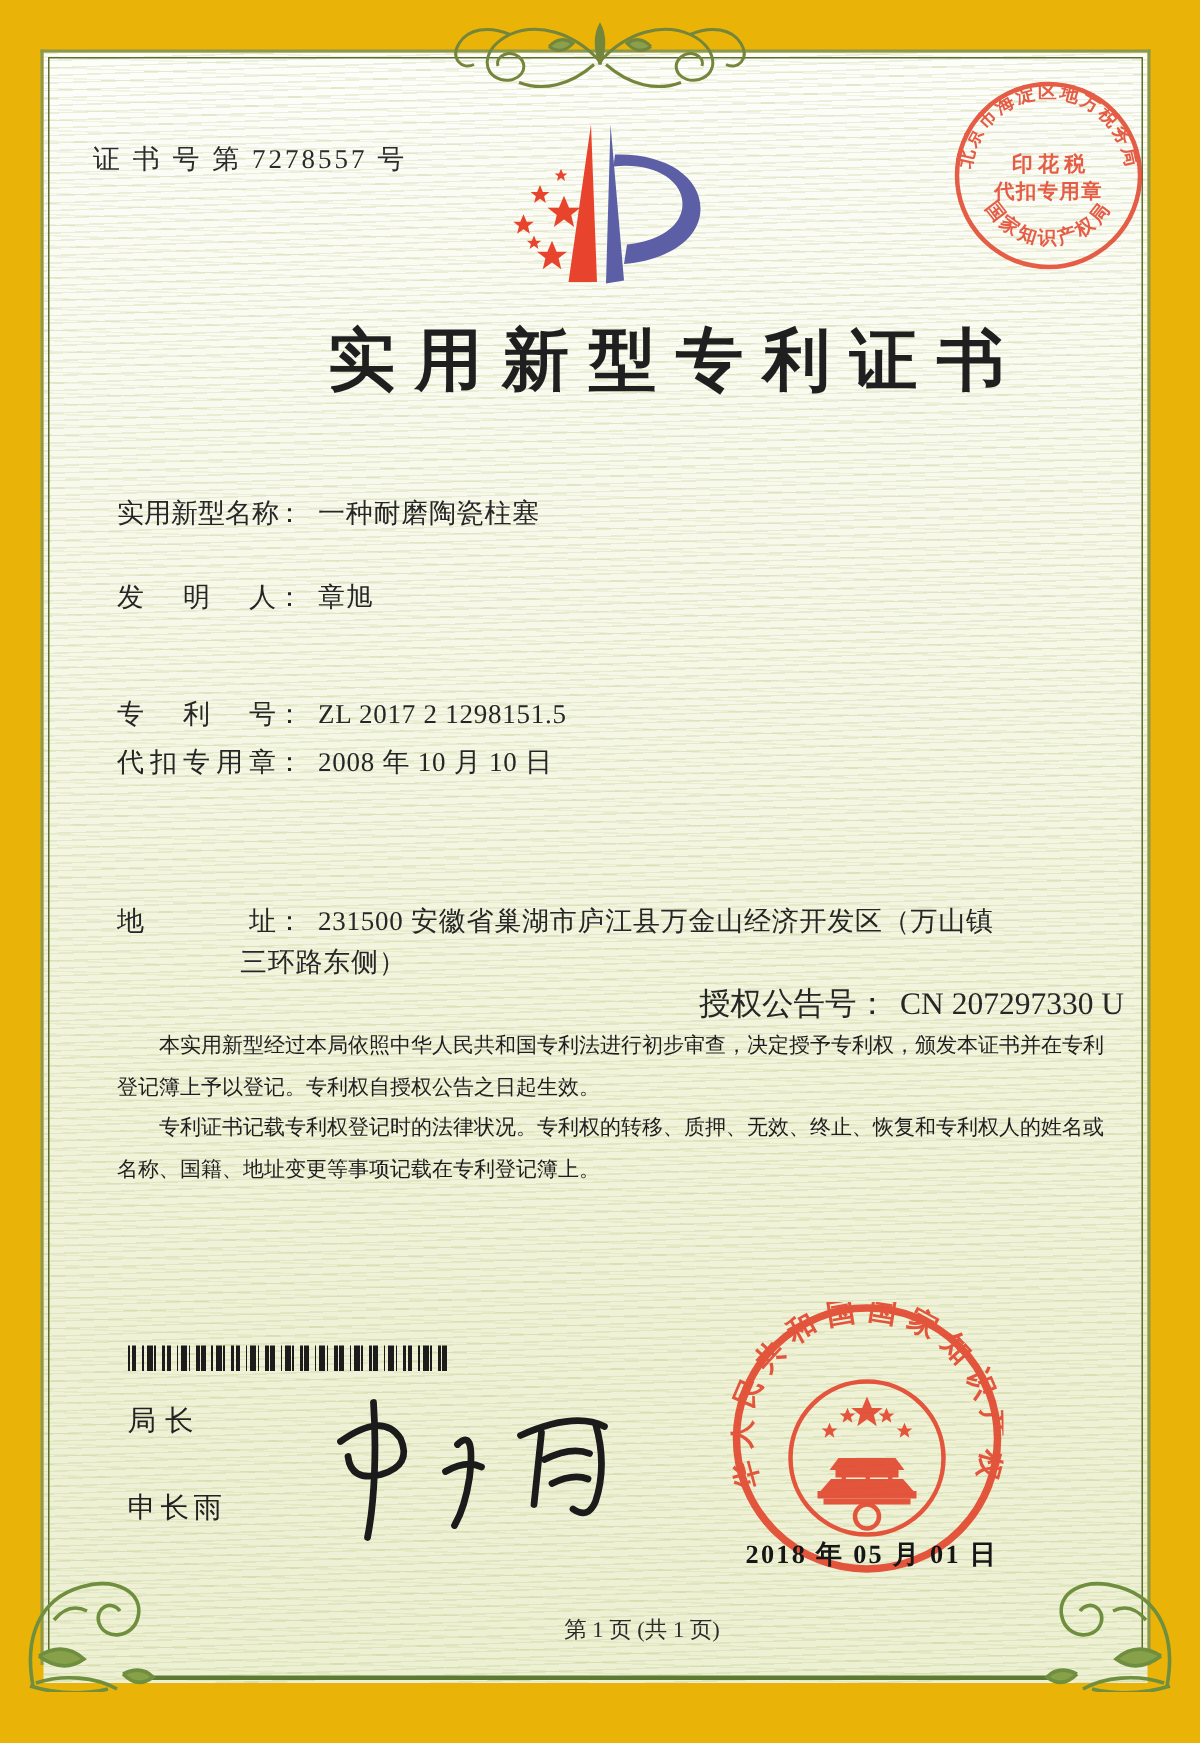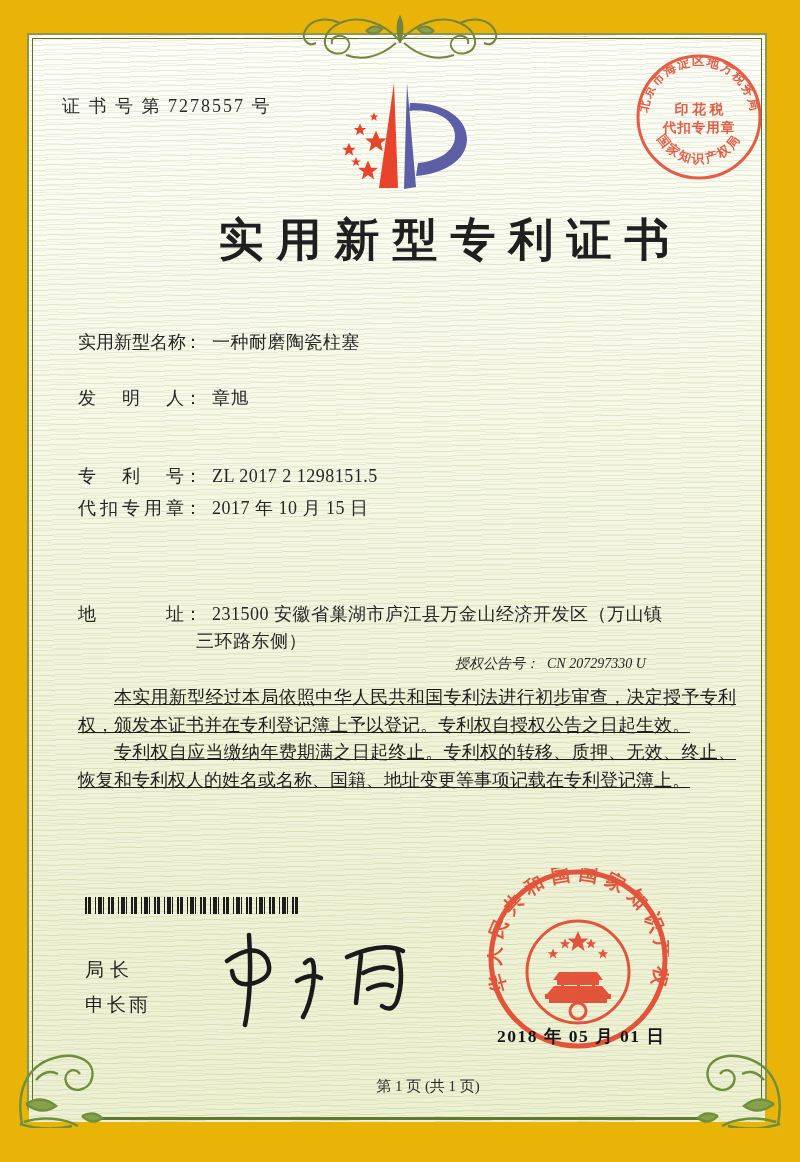--- a/index.html
+++ b/index.html
@@ -22,29 +22,29 @@
   .flourish.right{right:12px;top:1046px;transform:scaleX(-1);}
   .cert-no{position:absolute;left:62px;top:94px;font-size:18px;color:#2b2b2b;letter-spacing:2px;}
   .logo{position:absolute;left:338px;top:73px;width:150px;height:136px;}
   .title{position:absolute;left:0;top:210px;width:100%;text-align:center;font-size:45px;
     font-weight:700;color:#1f1f1f;letter-spacing:13px;text-indent:13px;padding-left:44px;}
   .field{position:absolute;left:78px;font-size:18px;color:#262626;white-space:nowrap;}
   .field .label{display:inline-block;width:106px;text-align:justify;text-align-last:justify;vertical-align:top;}
   .field .colon{margin-right:10px;}
   .field .value{letter-spacing:0.5px;}
   .field.addr{white-space:normal;width:600px;line-height:27px;}
-  .addr-l2{display:block;margin-left:118px;}
-  .grant-no{position:absolute;left:455px;top:655px;font-size:14px;color:#262626;white-space:nowrap;font-style:italic;}
+  .addr-l2{display:block;margin-left:82px;}
+  .grant-no{position:absolute;left:466px;top:655px;font-size:21px;color:#262626;white-space:nowrap;}
   .grant-no .colon{margin-right:8px;}
-  .body-text{position:absolute;left:78px;top:684px;width:658px;font-size:18px;
-    line-height:27.5px;color:#1e1e1e;text-align:justify;text-decoration:underline;}
+  .body-text{position:absolute;left:78px;top:684px;width:658px;font-size:14px;
+    line-height:27.5px;color:#1e1e1e;text-align:justify;}
   .body-text p{margin:0;text-indent:2em;}
   .barcode{position:absolute;left:85px;top:897px;width:216px;height:17px;background:
     repeating-linear-gradient(90deg,#1c1c1c 0 2px,rgba(0,0,0,0) 2px 3px,#1c1c1c 3px 6px,rgba(0,0,0,0) 6px 10px,#1c1c1c 10px 11px,rgba(0,0,0,0) 11px 13px,#1c1c1c 13px 17px,rgba(0,0,0,0) 17px 18px,#1c1c1c 18px 19px,rgba(0,0,0,0) 19px 23px);}
-  .director-title{position:absolute;left:85px;top:957px;font-size:19px;letter-spacing:6px;color:#222;}
+  .director-title{position:absolute;left:85px;top:934px;font-size:19px;letter-spacing:6px;color:#222;}
   .director-name{position:absolute;left:85px;top:992px;font-size:19px;letter-spacing:3px;color:#222;}
   .signature{position:absolute;left:205px;top:925px;width:235px;height:112px;}
   .seal{position:absolute;left:487px;top:868px;width:182px;height:182px;}
   .seal-date{position:absolute;left:497px;top:1024px;font-size:17.5px;font-weight:600;
     letter-spacing:1.5px;color:#161616;z-index:5;}
   .stamp{position:absolute;left:634px;top:52px;width:130px;height:130px;z-index:4;}
   .footer{position:absolute;left:0;top:1077px;width:100%;text-align:center;font-size:15px;color:#2b2b2b;margin-left:28px;}
   svg text{font-family:"Liberation Serif","DejaVu Serif",serif;}
 </style>
 </head>
@@ -116,33 +116,33 @@
   <div class="field" style="top:386px">
     <span class="label">发明人</span><span class="colon">：</span><span class="value">章旭</span>
   </div>
   <div class="field" style="top:330px">
     <span class="label">实用新型名称</span><span class="colon">：</span><span class="value">一种耐磨陶瓷柱塞</span>
   </div>
   <div class="field" style="top:464px">
     <span class="label">专利号</span><span class="colon">：</span><span class="value">ZL 2017 2 1298151.5</span>
   </div>
   <div class="field" style="top:496px">
-    <span class="label">代扣专用章</span><span class="colon">：</span><span class="value">2017 年 10 月 15 日</span>
+    <span class="label">代扣专用章</span><span class="colon">：</span><span class="value">2008 年 10 月 10 日</span>
   </div>
   <div class="field addr" style="top:601px">
     <span class="label">地址</span><span class="colon">：</span><span class="value">231500 安徽省巢湖市庐江县万金山经济开发区（万山镇</span>
     <span class="addr-l2 value">三环路东侧）</span>
   </div>
   <div class="grant-no">
     <span>授权公告号</span><span class="colon">：</span><span class="value">CN 207297330 U</span>
   </div>
 
   <div class="body-text">
     <p>本实用新型经过本局依照中华人民共和国专利法进行初步审查，决定授予专利权，颁发本证书并在专利登记簿上予以登记。专利权自授权公告之日起生效。</p>
-    <p>专利权自应当缴纳年费期满之日起终止。专利权的转移、质押、无效、终止、恢复和专利权人的姓名或名称、国籍、地址变更等事项记载在专利登记簿上。</p>
+    <p>专利证书记载专利权登记时的法律状况。专利权的转移、质押、无效、终止、恢复和专利权人的姓名或名称、国籍、地址变更等事项记载在专利登记簿上。</p>
   </div>
 
   <div class="barcode"></div>
 
   <div class="director-title">局长</div>
   <div class="director-name">申长雨</div>
 
   <svg class="signature" viewBox="0 0 235 112">
     <g fill="none" stroke="#1b1b1b" stroke-width="4.5" stroke-linecap="round">
       <path d="M22,36 q 28,-20 40,-2 q 8,18 -13,24 q -20,5 -22,-12"></path>

